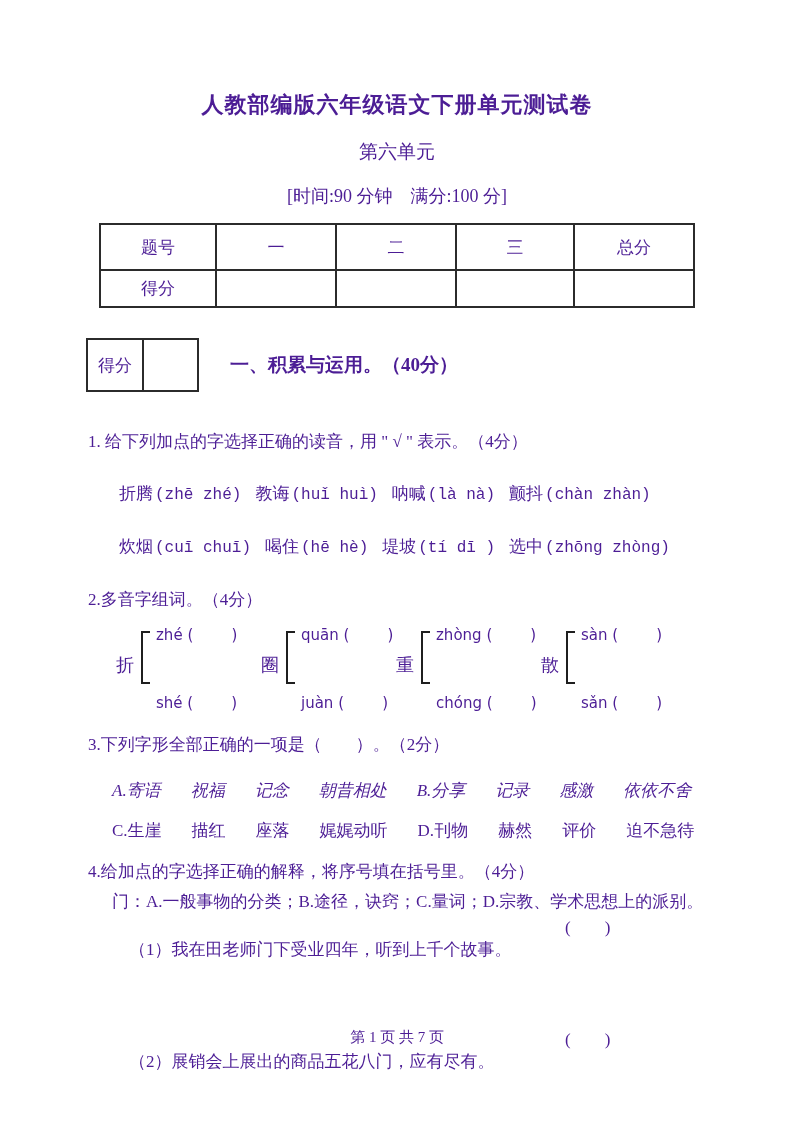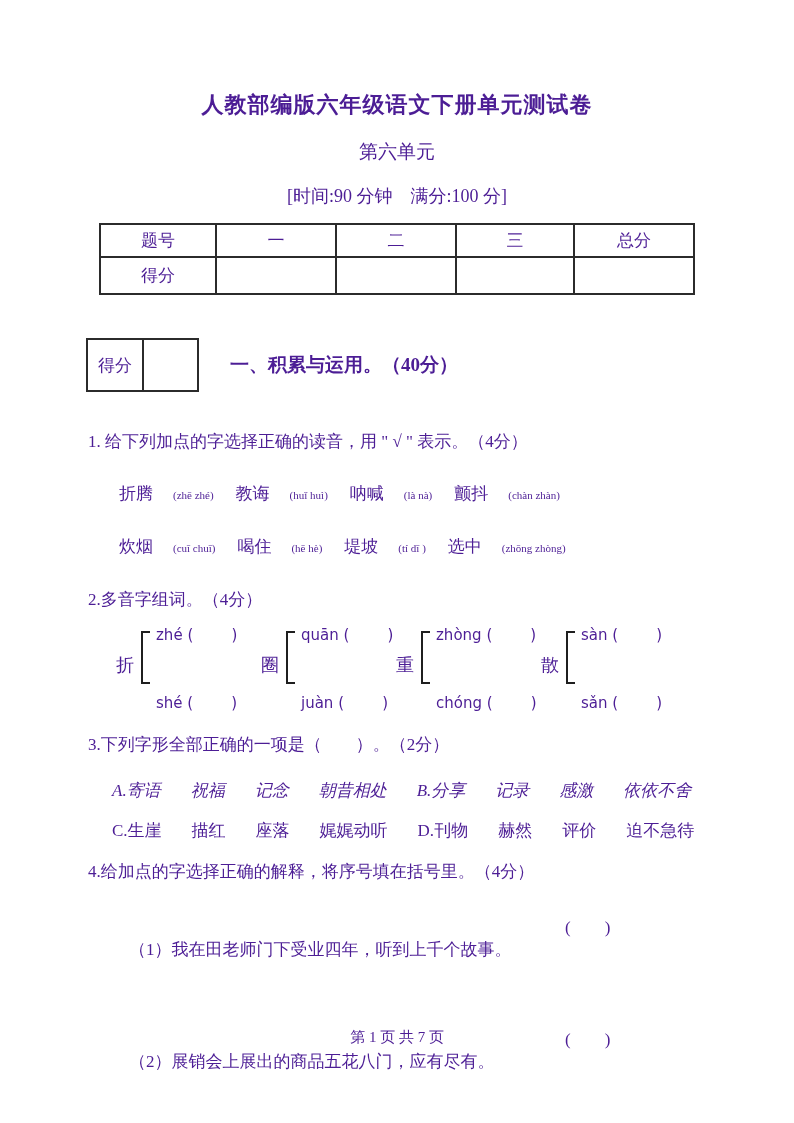--- a/index.html
+++ b/index.html
@@ -20,33 +20,33 @@
 
   table.score-table {
     position:absolute; top:223px; left:99px;
     width:594px; border-collapse:collapse; table-layout:fixed;
   }
   table.score-table td {
     border:2px solid #2b2b2b;
     text-align:center; vertical-align:middle;
     font-size:17px; padding:0;
   }
-  table.score-table tr.r1 td { height:33px; }
+  table.score-table tr.r1 td { height:46px; }
   table.score-table tr.r2 td { height:37px; }
 
   .section-head { position:absolute; top:338px; left:86px; display:flex; align-items:center; }
   .score-box { display:flex; border:2px solid #2b2b2b; width:113px; height:54px; }
   .score-box-label { width:56px; border-right:2px solid #2b2b2b; display:flex; align-items:center; justify-content:center; font-size:17px; }
   .score-box-blank { flex:1; }
   .section-title { margin-left:31px; font-size:19px; font-weight:bold; }
 
   .abs { position:absolute; white-space:pre; }
   .prompt { font-size:17px; }
-  .pinyin { font-family:Liberation Serif, serif; font-size:11px;margin-left:18px; }
-  .q1-row { display:flex; gap:22px; font-size:17px; }
+  .pinyin { font-family:Liberation Mono, monospace; font-size:16px; }
+  .q1-row { display:flex; gap:14px; font-size:17px; }
   .q1-row .item { display:flex; align-items:baseline; gap:2px; white-space:pre; }
 
   .q2-groups { position:absolute; top:626px; left:116px; width:580px; height:95px; }
   .q2-group { position:absolute; top:0; width:130px; height:95px; }
   .q2-char { position:absolute; left:0; top:27px; font-size:18px; }
   .q2-bracket { position:absolute; left:25px; top:5px; width:9px; height:53px;
     border-left:2px solid #1f1f1f; border-top:2px solid #1f1f1f; border-bottom:2px solid #1f1f1f; }
   .q2-top, .q2-bottom { position:absolute; left:40px; white-space:pre;
     font-family:"DejaVu Sans","Liberation Sans",sans-serif; font-size:15px; }
   .q2-top { top:0; }
@@ -170,20 +170,21 @@
     </span>
     <span class="q3-option">
       <span class="first"><span>D.</span><span>刊物</span></span>
       <span>赫然</span>
       <span>评价</span>
       <span>迫不急待</span>
     </span>
   </div>
 
   <div class="abs prompt" style="top:860px; left:88px;">4.给加点的字选择正确的解释，将序号填在括号里。（4分）</div>
+  <div class="abs prompt" style="top:890px; left:112px;">门：A.一般事物的分类；B.途径，诀窍；C.量词；D.宗教、学术思想上的派别。</div>
 
   <div class="abs q4-item" style="top:918px; left:112px;">
     <span>（1）</span><span>我在田老师门下受业四年，听到上千个故事。</span>
     <span class="q4-answer">(        )</span>
   </div>
   <div class="abs q4-item" style="top:947px; left:112px;">
     <span>（2）</span><span>展销会上展出的商品五花八门，应有尽有。</span>
     <span class="q4-answer">(        )</span>
   </div>
 

